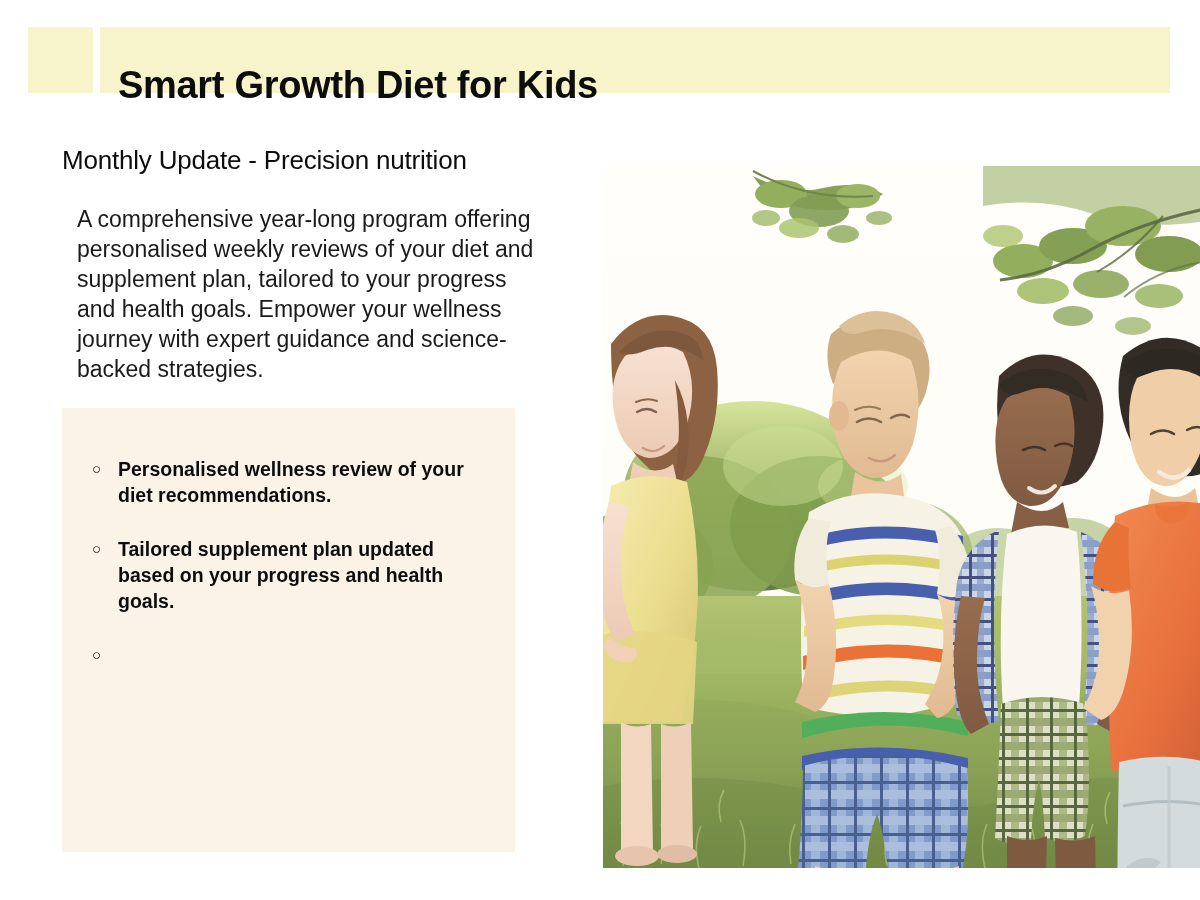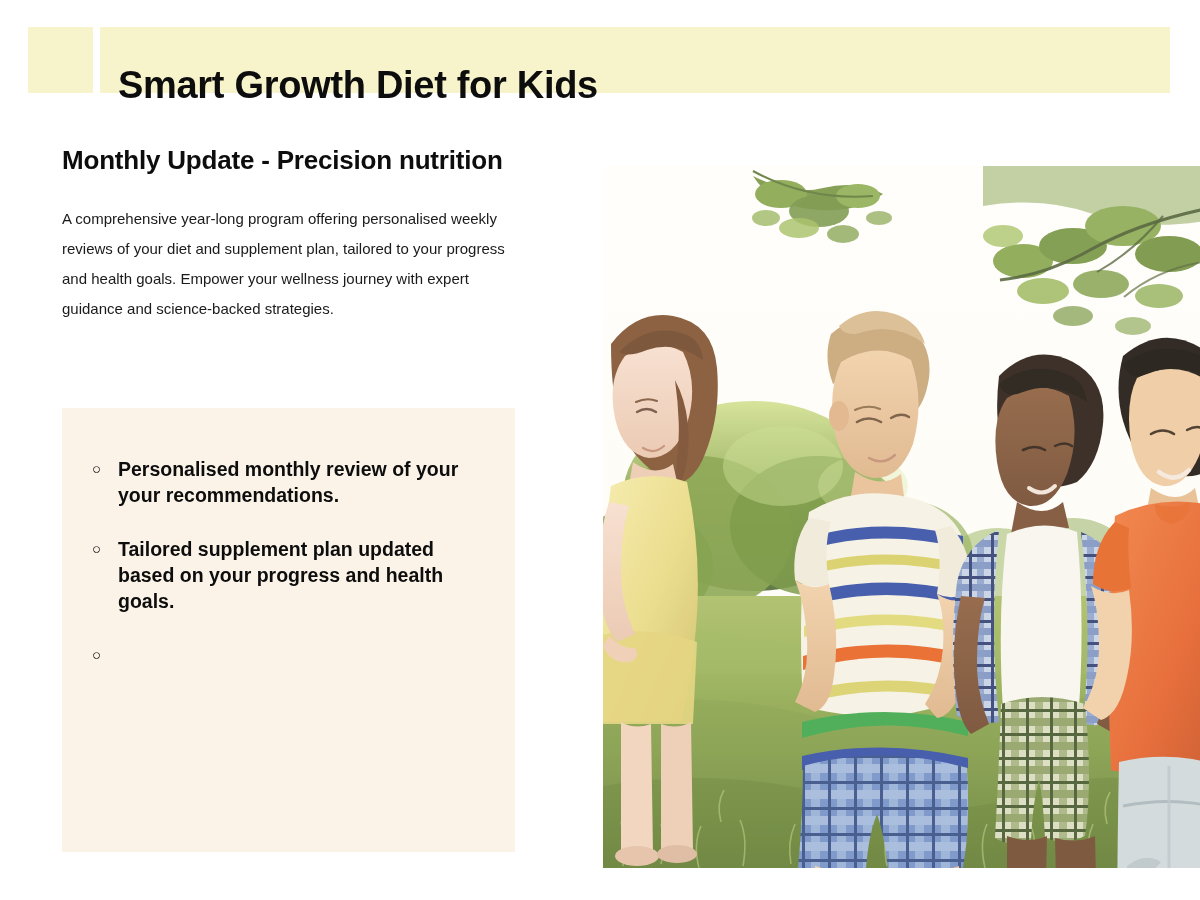--- a/index.html
+++ b/index.html
@@ -50,31 +50,31 @@
   }
 
   
   #left-column {
     position: absolute;
     left: 62px; top: 145px;
     width: 460px;
   }
   #section-subtitle {
     font-size: 26px;
-    font-weight: bold;
+    font-weight: normal;
     letter-spacing: -0.2px;
     color: #0d0d0d;
     margin: 0 0 28px 0;
     white-space: nowrap;
   }
   #intro-paragraph {
-    font-size: 15px;
+    font-size: 23px;
     line-height: 30px;
     color: #1a1a1a;
-    margin: 0;
+    margin: 15px;
     width: 462px;
   }
 
   
   #benefits-box {
     position: absolute;
     left: 62px; top: 408px;
     width: 453px; height: 444px;
     background: #FBF3E8;
     box-sizing: border-box;
@@ -129,21 +129,21 @@
 
 <div id="left-column">
   <h2 id="section-subtitle">Monthly Update - Precision nutrition</h2>
   <p id="intro-paragraph">A comprehensive year-long program offering personalised weekly reviews of your diet and supplement plan, tailored to your progress and health goals. Empower your wellness journey with expert guidance and science-backed strategies.</p>
 </div>
 
 <div id="benefits-box">
   <ul id="benefits-list">
     <li class="benefit-item">
       <span class="benefit-marker">○</span>
-      <span>Personalised monthly review of your your recommendations.</span>
+      <span>Personalised wellness review of your diet recommendations.</span>
     </li>
     <li class="benefit-item">
       <span class="benefit-marker">○</span>
       <span>Tailored supplement plan updated based on your progress and health goals.</span>
     </li>
     <li class="benefit-item">
       <span class="benefit-marker">○</span>
     </li>
   </ul>
 </div>

